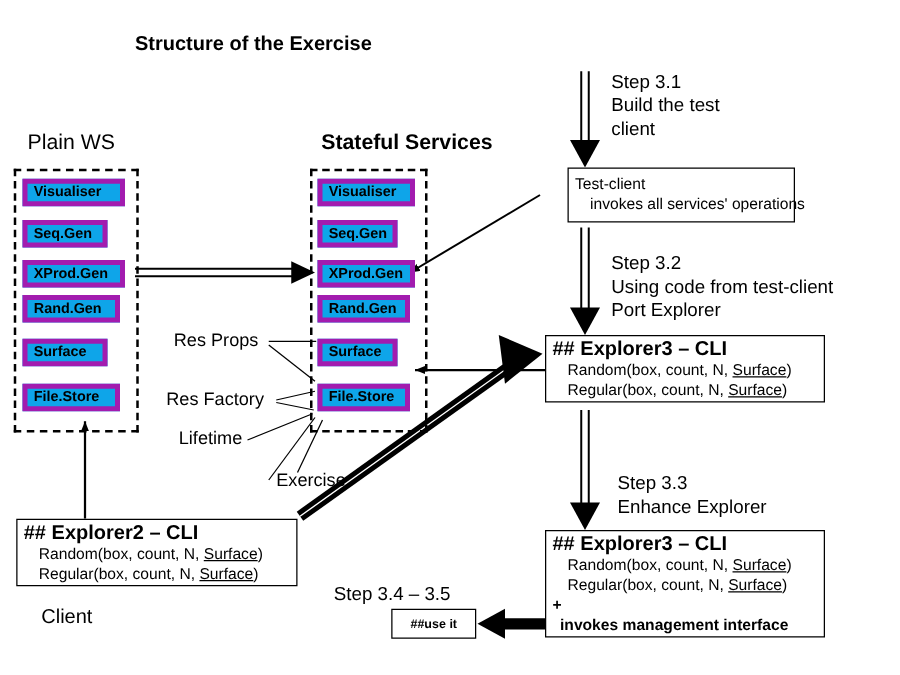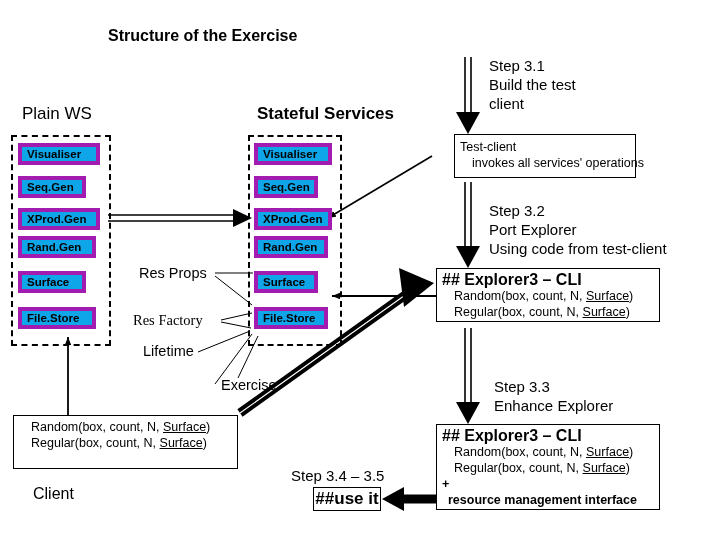--- a/index.html
+++ b/index.html
@@ -93,36 +93,36 @@
     line-height: 16px;
   }
 
   .client-label {
     left: 33px;
     top: 485px;
     font-size: 16px;
     white-space: nowrap;
   }
   .step345 {
-    left: 291px;
+    left: 267px;
     top: 467px;
     font-size: 15px;
     white-space: nowrap;
   }
   .useit-box {
     left: 313px;
     top: 487px;
     width: 68px;
     height: 24px;
     border: 1px solid #000000;
     background: #fff;
     display: flex;
     align-items: center;
     justify-content: center;
-    font-size: 17px;
+    font-size: 10px;
     font-weight: bold;
     box-sizing: border-box;
   }
 </style>
 </head>
 <body>
 
 <div id="slide">
 
   <svg id="svg-layer" viewBox="0 0 720 540">
@@ -205,62 +205,63 @@
 
   <div class="abs group-box grp-state"></div>
   <div class="abs svc-box" style="left:254px; top:143px; width:78px;">Visualiser</div>
   <div class="abs svc-box" style="left:254px; top:176px; width:64px;">Seq.Gen</div>
   <div class="abs svc-box" style="left:254px; top:208px; width:78px;">XProd.Gen</div>
   <div class="abs svc-box" style="left:254px; top:236px; width:74px;">Rand.Gen</div>
   <div class="abs svc-box" style="left:254px; top:271px; width:64px;">Surface</div>
   <div class="abs svc-box" style="left:254px; top:307px; width:74px;">File.Store</div>
 
   <div class="abs mid-label" style="left:139px; top:265px;">Res Props</div>
-  <div class="abs mid-label" style="left:133px; top:312px;font-family:Liberation Serif, serif;">Res Factory</div>
+  <div class="abs mid-label" style="left:133px; top:312px;">Res Factory</div>
   <div class="abs mid-label" style="left:143px; top:343px;">Lifetime</div>
   <div class="abs mid-label" style="left:140px; top:376px;margin-top:47px;">RQ-EPR</div>
   <div class="abs mid-label" style="left:221px; top:377px;">Exercise</div>
 
   <div class="abs step-text" style="left:489px; top:56px;">
     <div>Step 3.1</div>
     <div>Build the test</div>
     <div>client</div>
   </div>
 
   <div class="abs note-box" style="left:434px; top:134px; width:182px; height:44px; padding:4px 5px;margin-left:20px;">
     <div class="note-line">Test-client</div>
     <div class="note-line indent">invokes all services' operations</div>
   </div>
 
   <div class="abs step-text" style="left:489px; top:201px;">
     <div>Step 3.2</div>
+    <div>Using code from test-client</div>
     <div>Port Explorer</div>
-    <div>Using code from test-client</div>
   </div>
 
   <div class="abs note-box" style="left:436px; top:268px; width:224px; height:54px; padding:3px 5px;">
     <div class="cli-title">## Explorer3 – CLI</div>
     <div class="note-line indent"><span>Random(box, count, N, </span><span class="u">Surface</span><span>)</span></div>
     <div class="note-line indent"><span>Regular(box, count, N, </span><span class="u">Surface</span><span>)</span></div>
   </div>
 
   <div class="abs step-text" style="left:494px; top:377px;">
     <div>Step 3.3</div>
     <div>Enhance Explorer</div>
   </div>
 
   <div class="abs note-box" style="left:436px; top:424px; width:224px; height:86px; padding:3px 5px;">
     <div class="cli-title">## Explorer3 – CLI</div>
     <div class="note-line indent"><span>Random(box, count, N, </span><span class="u">Surface</span><span>)</span></div>
     <div class="note-line indent"><span>Regular(box, count, N, </span><span class="u">Surface</span><span>)</span></div>
     <div class="note-line bold">+</div>
-    <div class="note-line bold indent" style="padding-left:6px;">resource management interface</div>
+    <div class="note-line bold indent" style="padding-left:6px;">invokes management interface</div>
   </div>
 
   <div class="abs note-box" style="left:13px; top:415px; width:225px; height:54px; padding:3px 5px;">
+    <div class="cli-title">## Explorer2 – CLI</div>
     <div class="note-line indent"><span>Random(box, count, N, </span><span class="u">Surface</span><span>)</span></div>
     <div class="note-line indent"><span>Regular(box, count, N, </span><span class="u">Surface</span><span>)</span></div>
   </div>
 
   <div class="abs client-label">Client</div>
 
   <div class="abs step345">Step 3.4 – 3.5</div>
   <div class="abs useit-box">##use it</div>
 
 </div>

